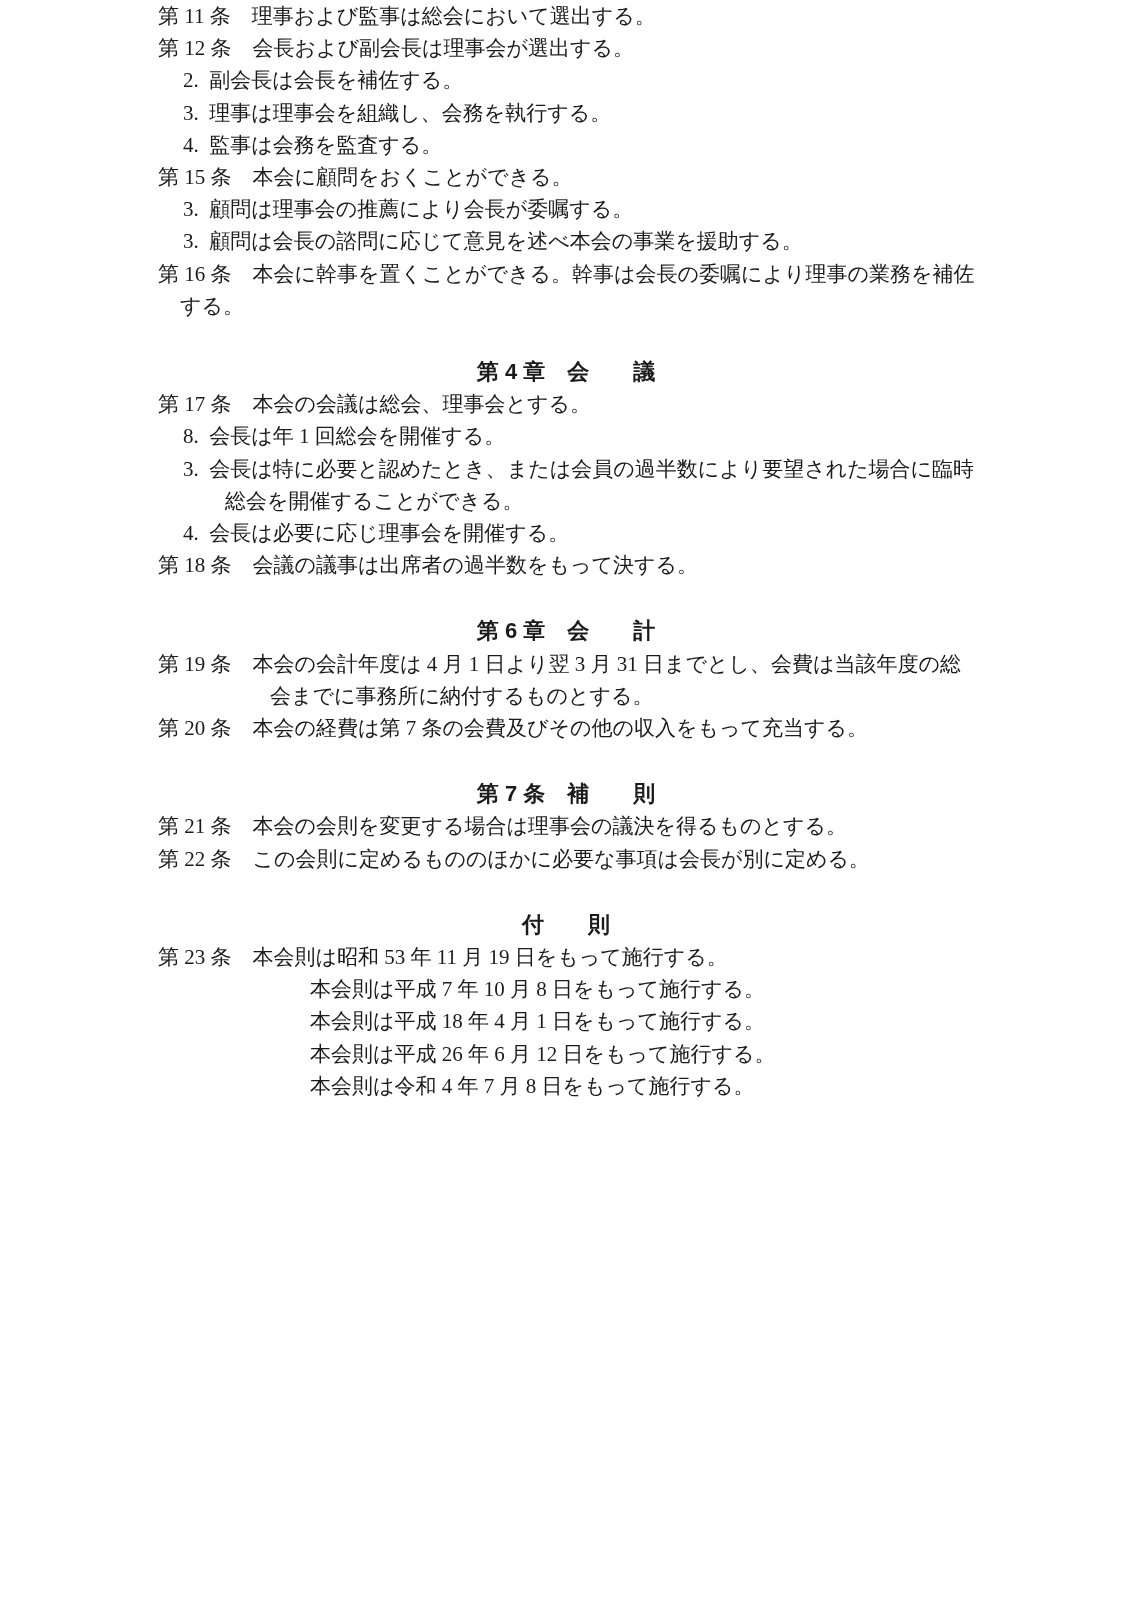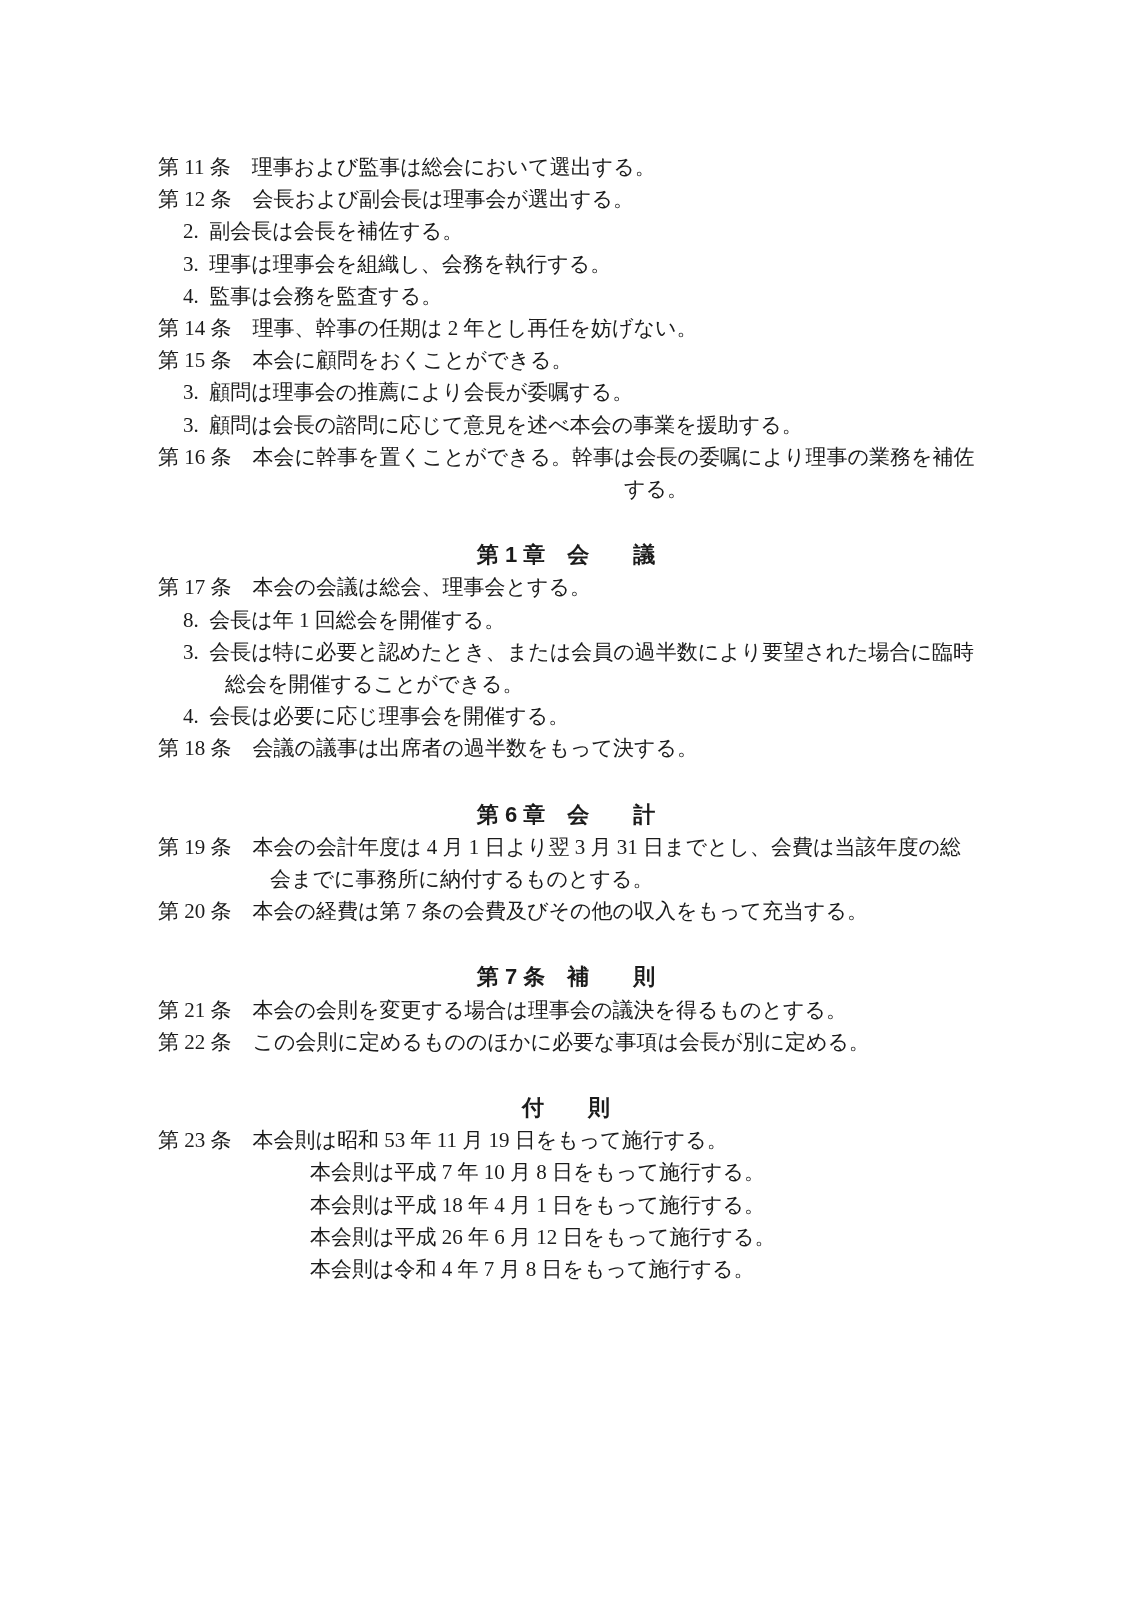--- a/index.html
+++ b/index.html
@@ -8,30 +8,29 @@
     background: #ffffff;
   }
   body {
     width: 1132px;
     height: 1603px;
     overflow: hidden;
     font-family: "Liberation Serif", "DejaVu Serif", serif;
     color: #1b1b1b;
   }
   .doc {
-    padding-top: 151px;
     font-size: 21px;
   }
   .line {
     line-height: 32.2px;
     white-space: pre;
   }
   .indent-article   { padding-left: 158px; }
   .indent-sub       { padding-left: 183px; }
-  .indent-cont-article { padding-left: 180px; text-align: center; }
+  .indent-cont-article { padding-left: 180px; }
   .indent-cont-sub  { padding-left: 225px; }
   .indent-cont-body { padding-left: 270px; }
   .indent-cont-date { padding-left: 266px; margin-left: 44px; }
   .heading {
     font-family: "Liberation Sans", "DejaVu Sans", sans-serif;
     font-weight: bold;
     font-size: 22px;
     text-align: center;
     margin-top: 34px;
     line-height: 32.2px;
@@ -40,28 +39,27 @@
 </style>
 </head>
 <body>
 
 <div class="doc">
   <div class="line indent-article">第 11 条　理事および監事は総会において選出する。</div>
   <div class="line indent-article">第 12 条　会長および副会長は理事会が選出する。</div>
   <div class="line indent-sub">2.  副会長は会長を補佐する。</div>
   <div class="line indent-sub">3.  理事は理事会を組織し、会務を執行する。</div>
   <div class="line indent-sub">4.  監事は会務を監査する。</div>
-  <div class="line indent-article">第 14 条　理事、幹事の任期は 2 年とし再任を妨げない。</div>
   <div class="line indent-article">第 15 条　本会に顧問をおくことができる。</div>
   <div class="line indent-sub">3.  顧問は理事会の推薦により会長が委嘱する。</div>
   <div class="line indent-sub">3.  顧問は会長の諮問に応じて意見を述べ本会の事業を援助する。</div>
   <div class="line indent-article">第 16 条　本会に幹事を置くことができる。幹事は会長の委嘱により理事の業務を補佐</div>
   <div class="line indent-cont-article">する。</div>
 
-  <div class="heading">第 1 章　会　　議</div>
+  <div class="heading">第 4 章　会　　議</div>
   <div class="line indent-article">第 17 条　本会の会議は総会、理事会とする。</div>
   <div class="line indent-sub">8.  会長は年 1 回総会を開催する。</div>
   <div class="line indent-sub">3.  会長は特に必要と認めたとき、または会員の過半数により要望された場合に臨時</div>
   <div class="line indent-cont-sub">総会を開催することができる。</div>
   <div class="line indent-sub">4.  会長は必要に応じ理事会を開催する。</div>
   <div class="line indent-article">第 18 条　会議の議事は出席者の過半数をもって決する。</div>
 
   <div class="heading">第 6 章　会　　計</div>
   <div class="line indent-article">第 19 条　本会の会計年度は 4 月 1 日より翌 3 月 31 日までとし、会費は当該年度の総</div>
   <div class="line indent-cont-body">会までに事務所に納付するものとする。</div>

